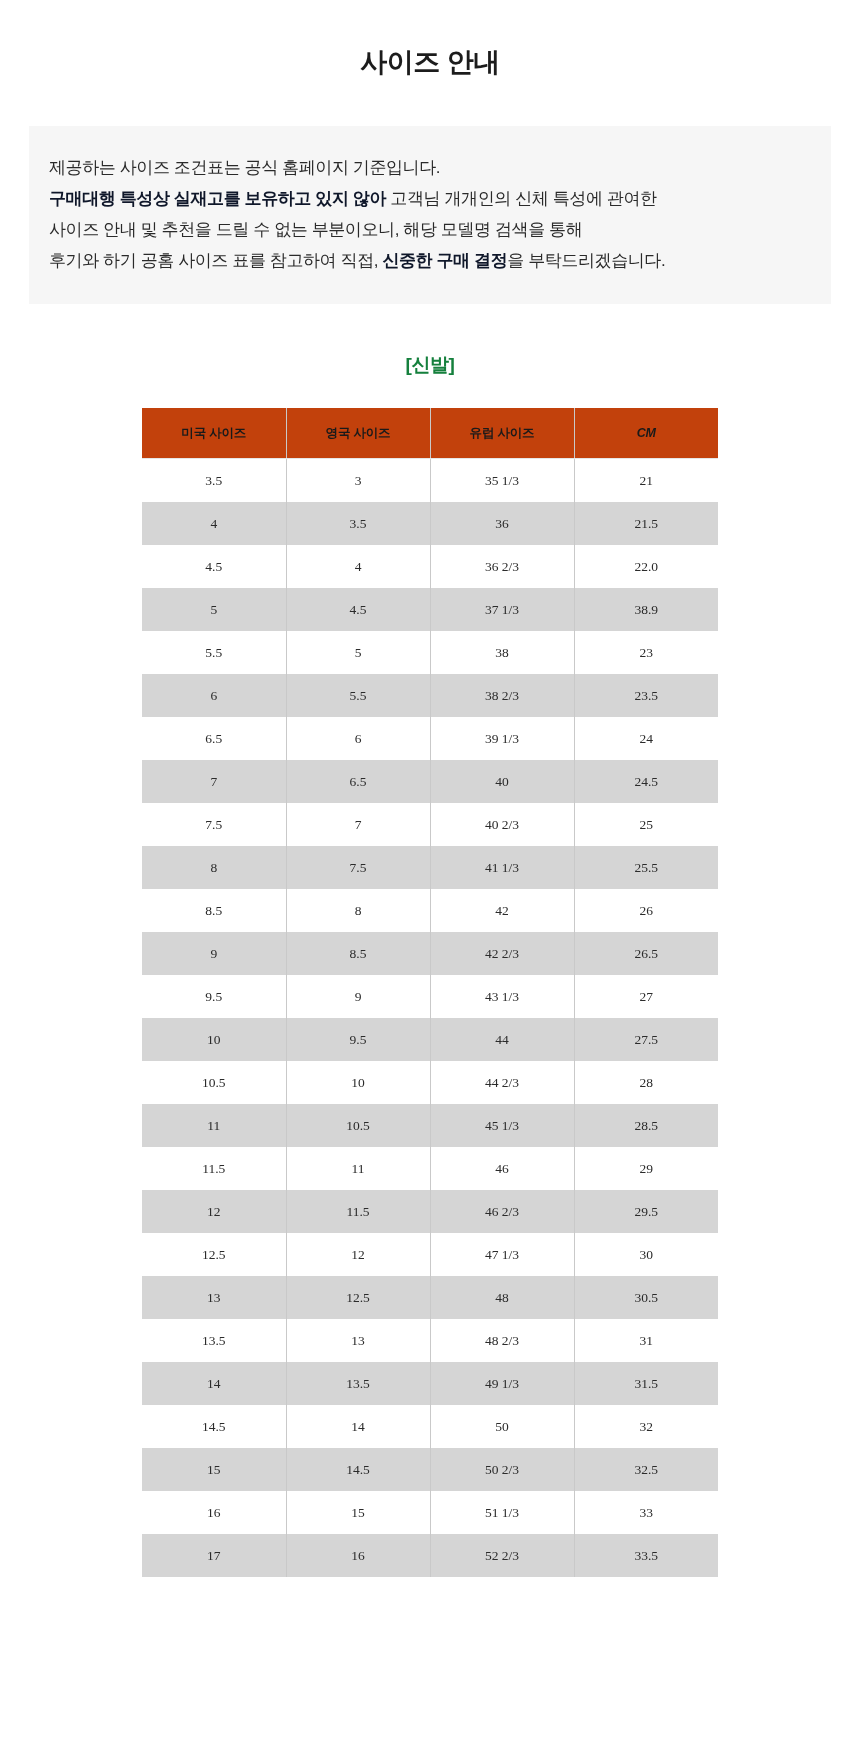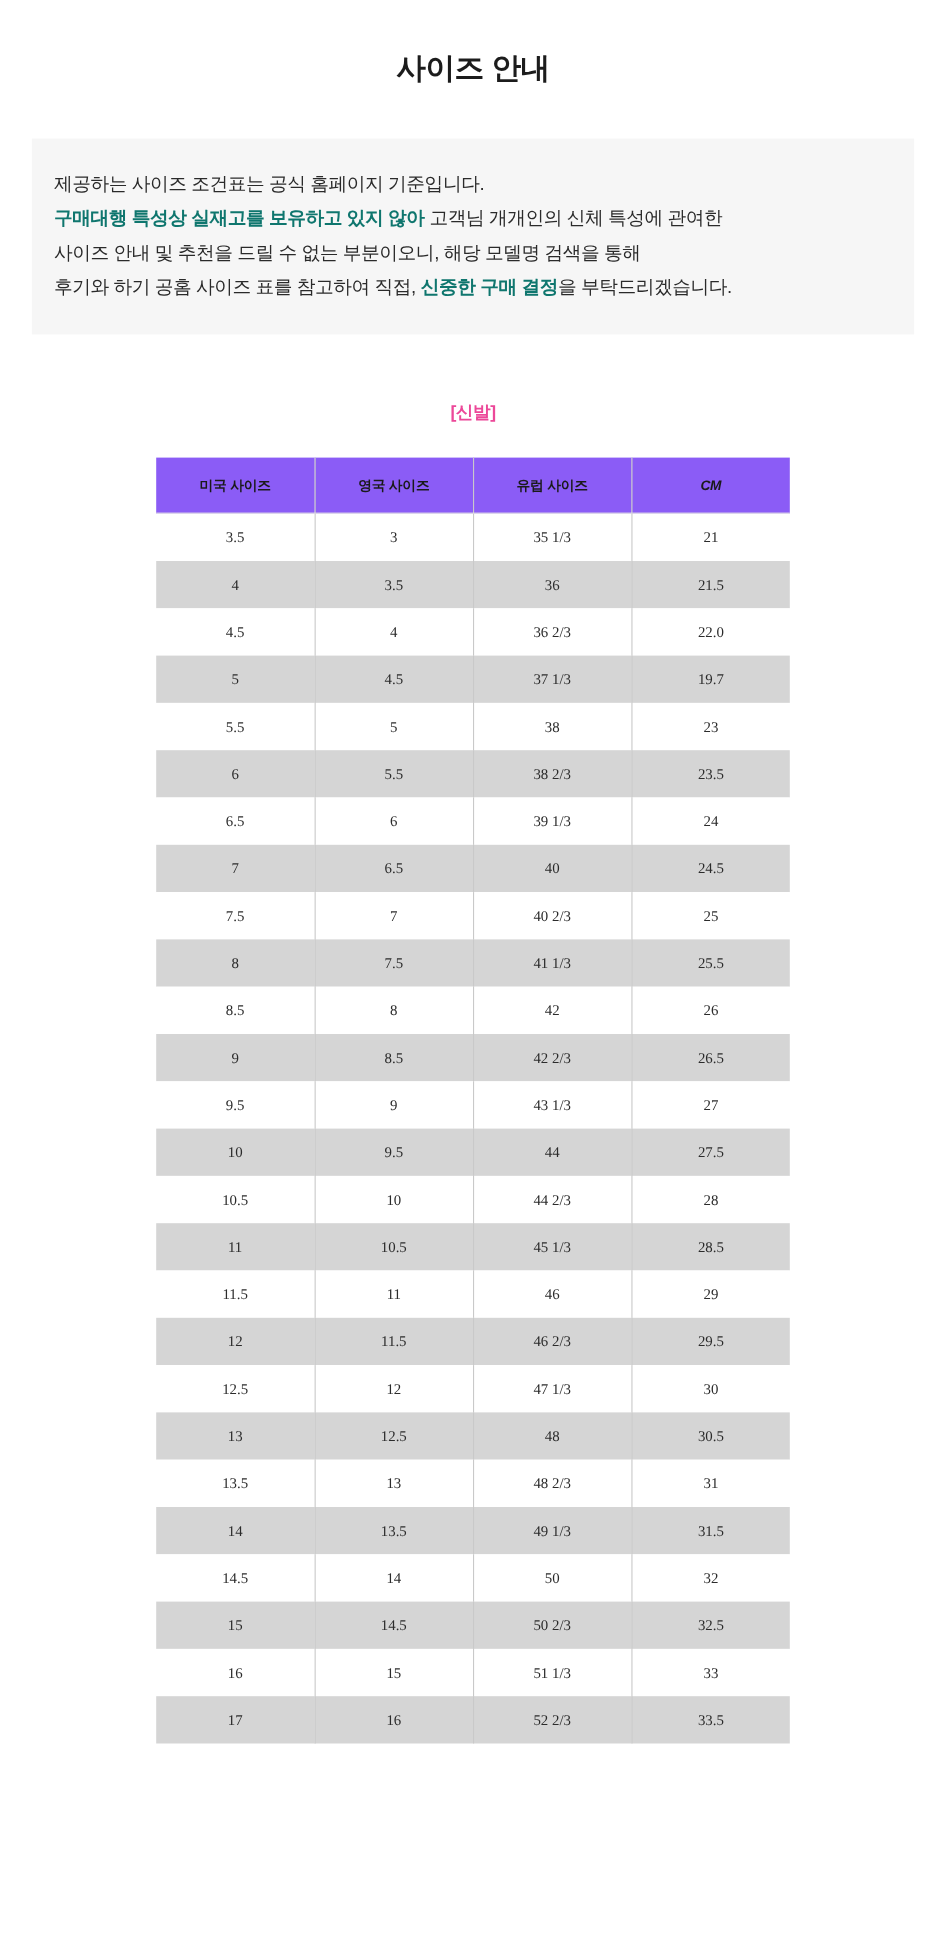--- a/index.html
+++ b/index.html
@@ -44,32 +44,32 @@
   }
   .notice-line {
     font-size: 17px;
     line-height: 31px;
     color: #2a2a2a;
     letter-spacing: -0.4px;
     white-space: nowrap;
   }
   .notice-line strong {
     font-weight: 700;
-    color: #0f766e;
+    color: #0f172a;
   }
 
   
   .section-title {
-    margin: 13px;
+    margin: 0;
     padding-top: 48px;
     text-align: center;
-    font-size: 16px;
+    font-size: 19px;
     font-weight: 700;
     letter-spacing: -0.4px;
-    color: #ec4899;
+    color: #15803d;
   }
 
   
   .table-wrap {
     margin: 30px auto 0 auto;
     width: 576px;
   }
   table.size-table {
     width: 100%;
     border-collapse: collapse;
@@ -78,21 +78,21 @@
   }
   table.size-table th {
     font-family: "Liberation Sans", "DejaVu Sans", sans-serif;
     font-size: 12.5px;
     font-weight: 700;
     color: #1a1a1a;
     letter-spacing: -0.2px;
     height: 48px;
     text-align: center;
     vertical-align: middle;
-    background: #8b5cf6;
+    background: #c2410c;
     border-bottom: 1px solid #e6e6e6;
     border-right: 1px solid #c9c9c9;
   }
   table.size-table th:last-child,
   table.size-table td:last-child {
     border-right: none;
   }
   table.size-table td {
     font-size: 13.5px;
     color: #2b2b2b;
@@ -157,21 +157,21 @@
           <tr class="row-odd">
             <td>4.5</td>
             <td>4</td>
             <td>36 2/3</td>
             <td>22.0</td>
           </tr>
           <tr class="row-even">
             <td>5</td>
             <td>4.5</td>
             <td>37 1/3</td>
-            <td>19.7</td>
+            <td>38.9</td>
           </tr>
           <tr class="row-odd">
             <td>5.5</td>
             <td>5</td>
             <td>38</td>
             <td>23</td>
           </tr>
           <tr class="row-even">
             <td>6</td>
             <td>5.5</td>

